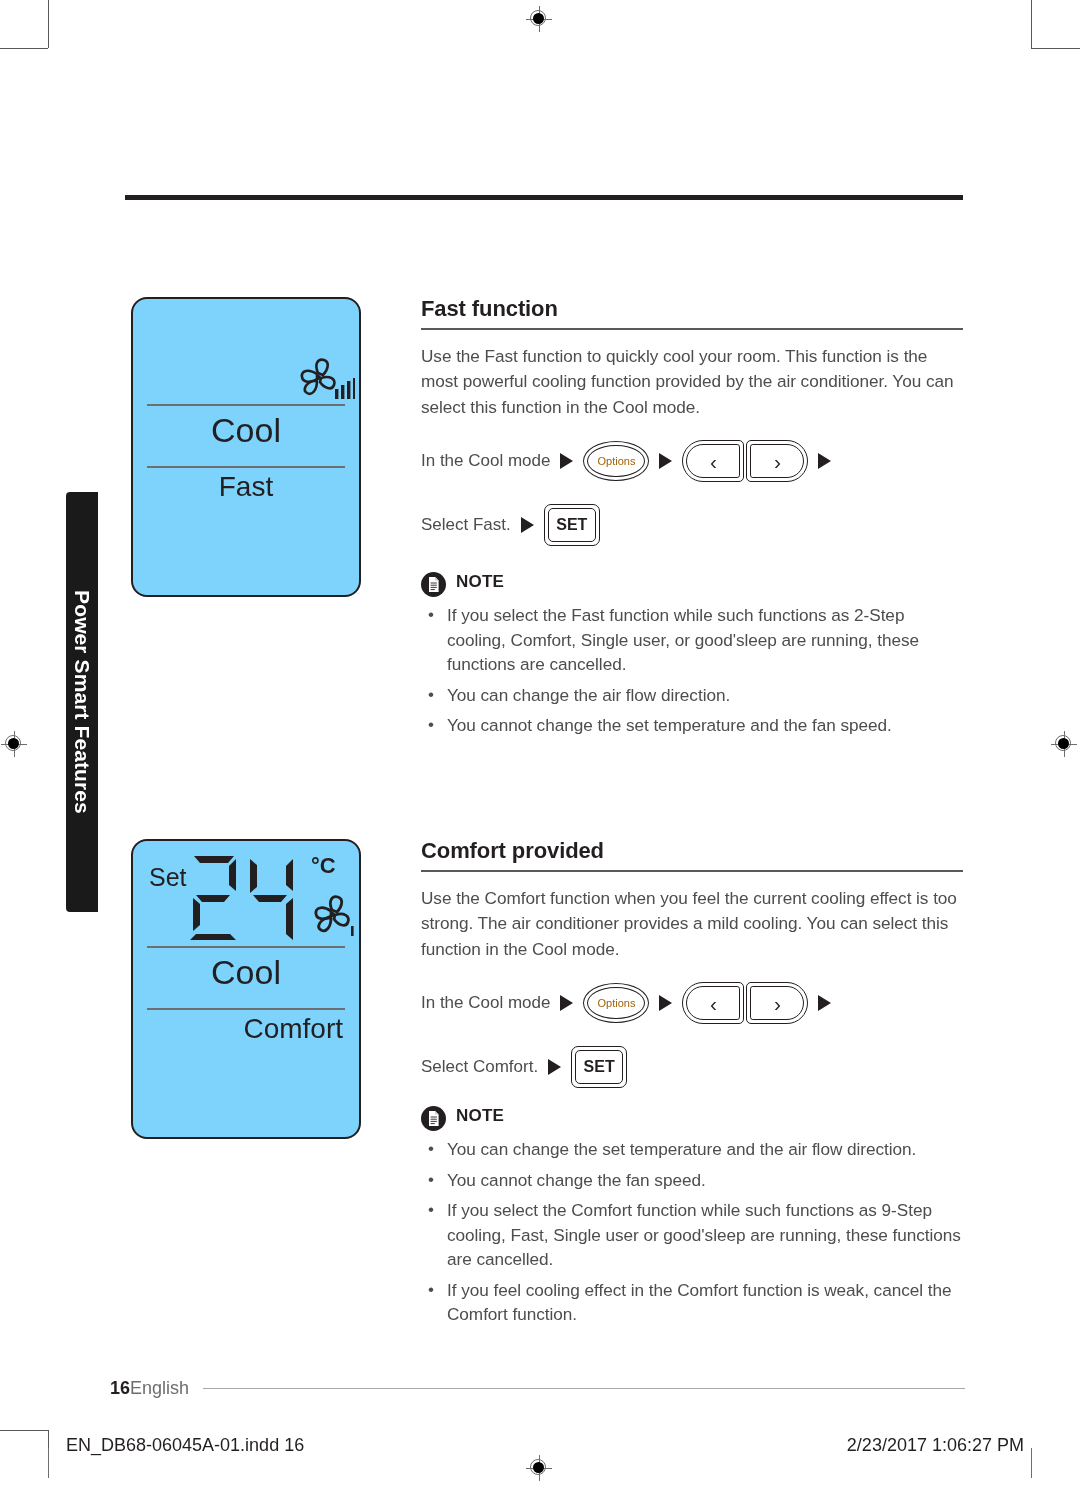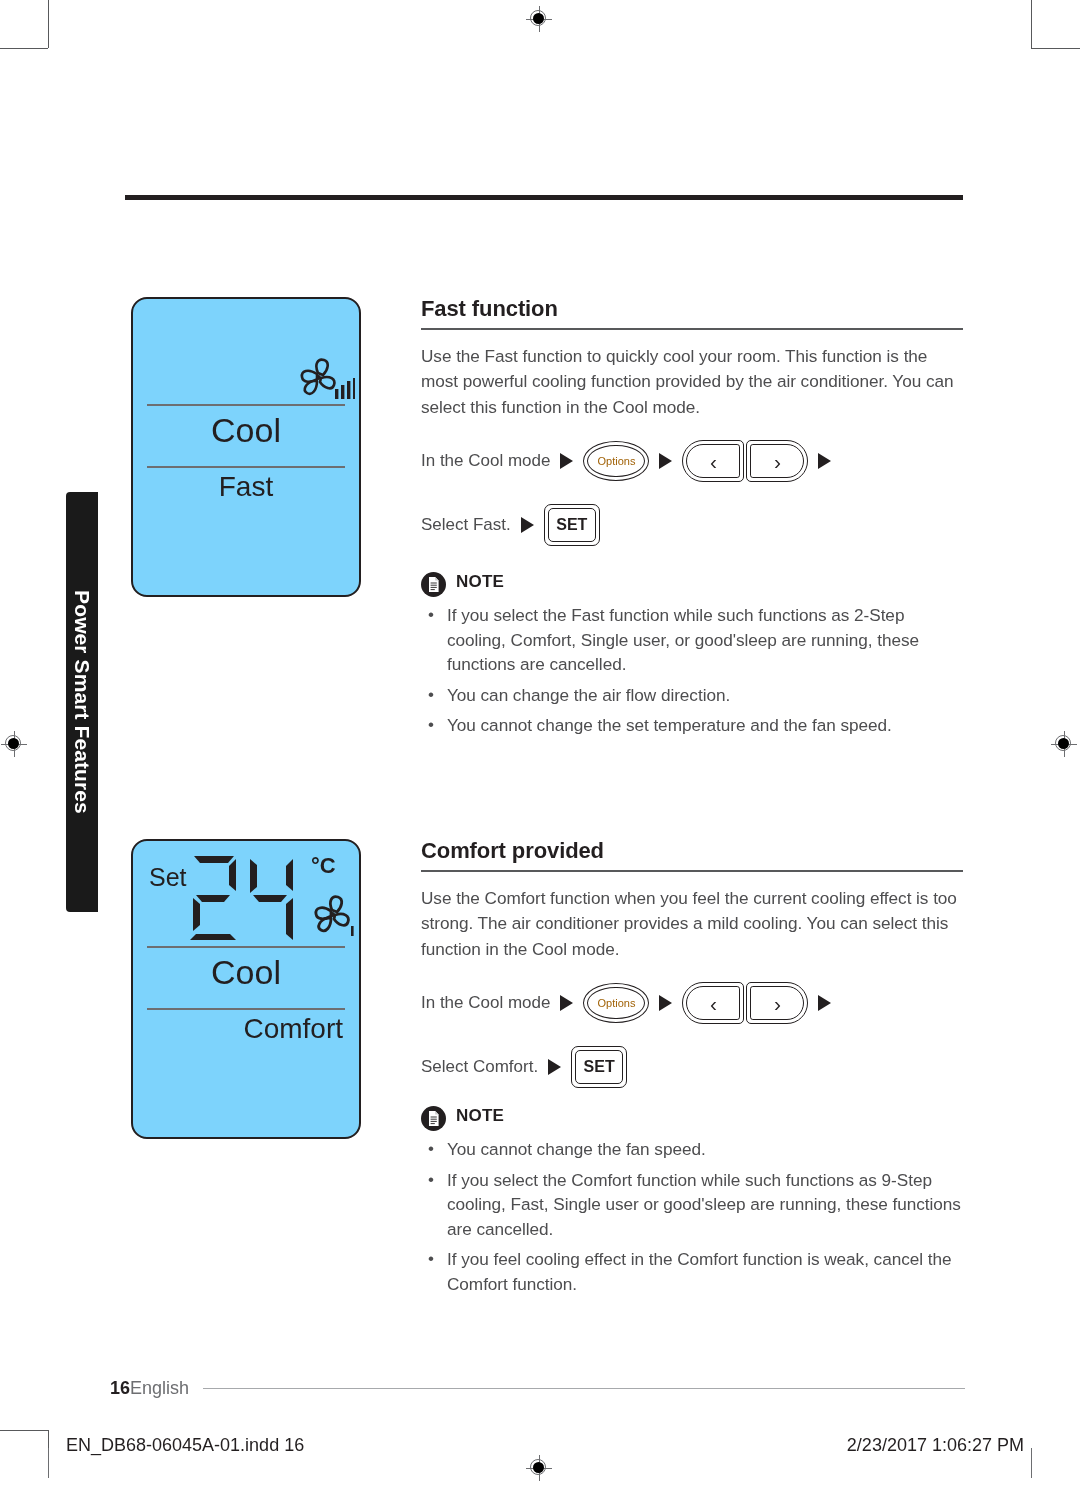--- a/index.html
+++ b/index.html
@@ -540,20 +540,21 @@
           <line x1="9.6" y1="11" x2="15.8" y2="11"></line>
           <line x1="9.6" y1="13.2" x2="15.8" y2="13.2"></line>
           <line x1="9.6" y1="15.4" x2="15.8" y2="15.4"></line>
           <line x1="9.6" y1="17.6" x2="13.8" y2="17.6"></line>
         </g>
       </svg>
     </span>
     <span class="note-label">NOTE</span>
   </div>
   <ul class="note-list">
+    <li>You can change the set temperature and the air flow direction.</li>
     <li>You cannot change the fan speed.</li>
     <li>If you select the Comfort function while such functions as 9-Step cooling, Fast, Single user or good'sleep are running, these functions are cancelled.</li>
     <li>If you feel cooling effect in the Comfort function is weak, cancel the Comfort function.</li>
   </ul>
 </div>
 
 <div class="footer">
   <span class="pg">16</span>
   <span class="lang">English</span>
   <span class="frule"></span>

